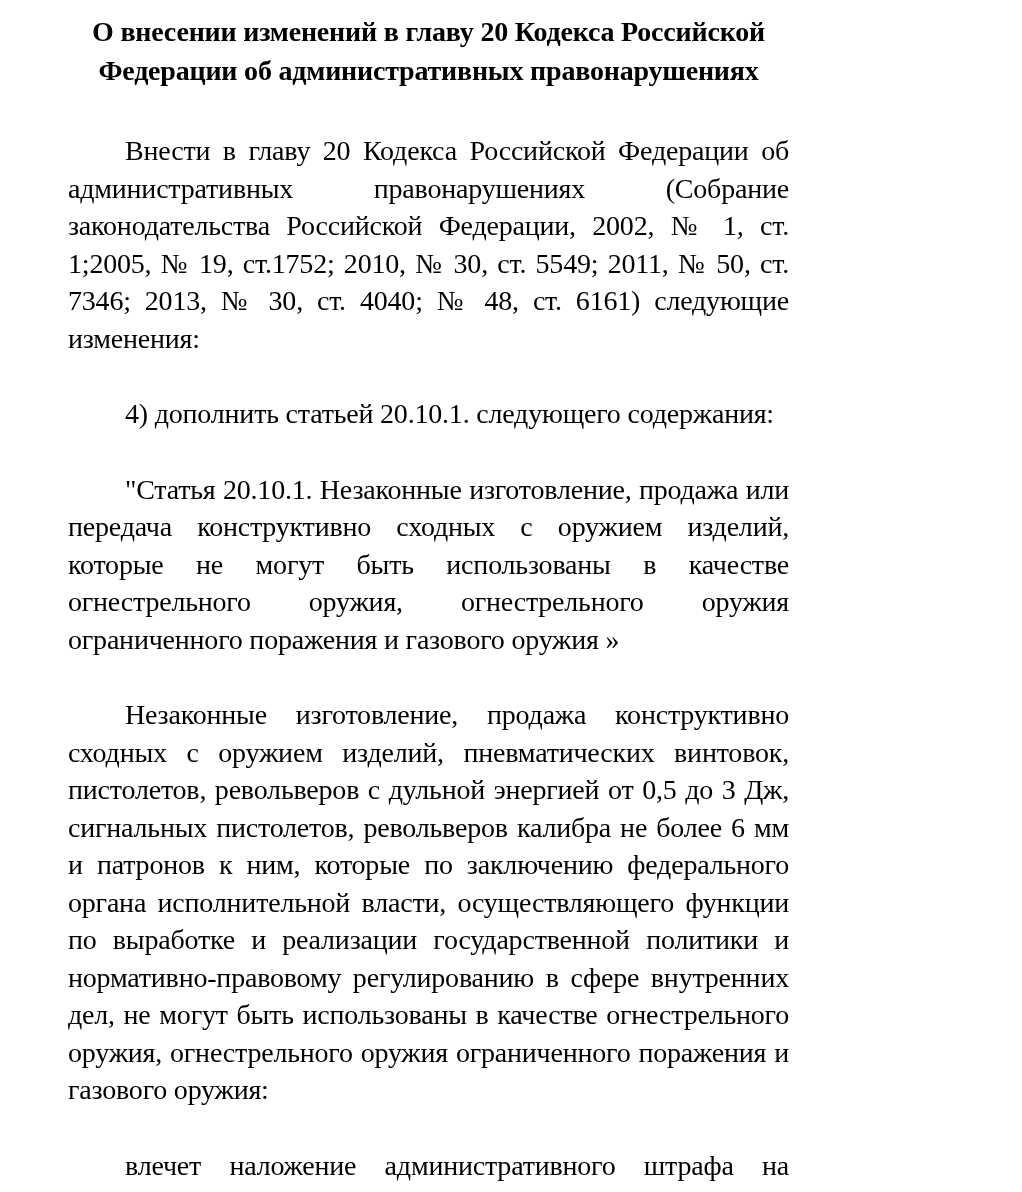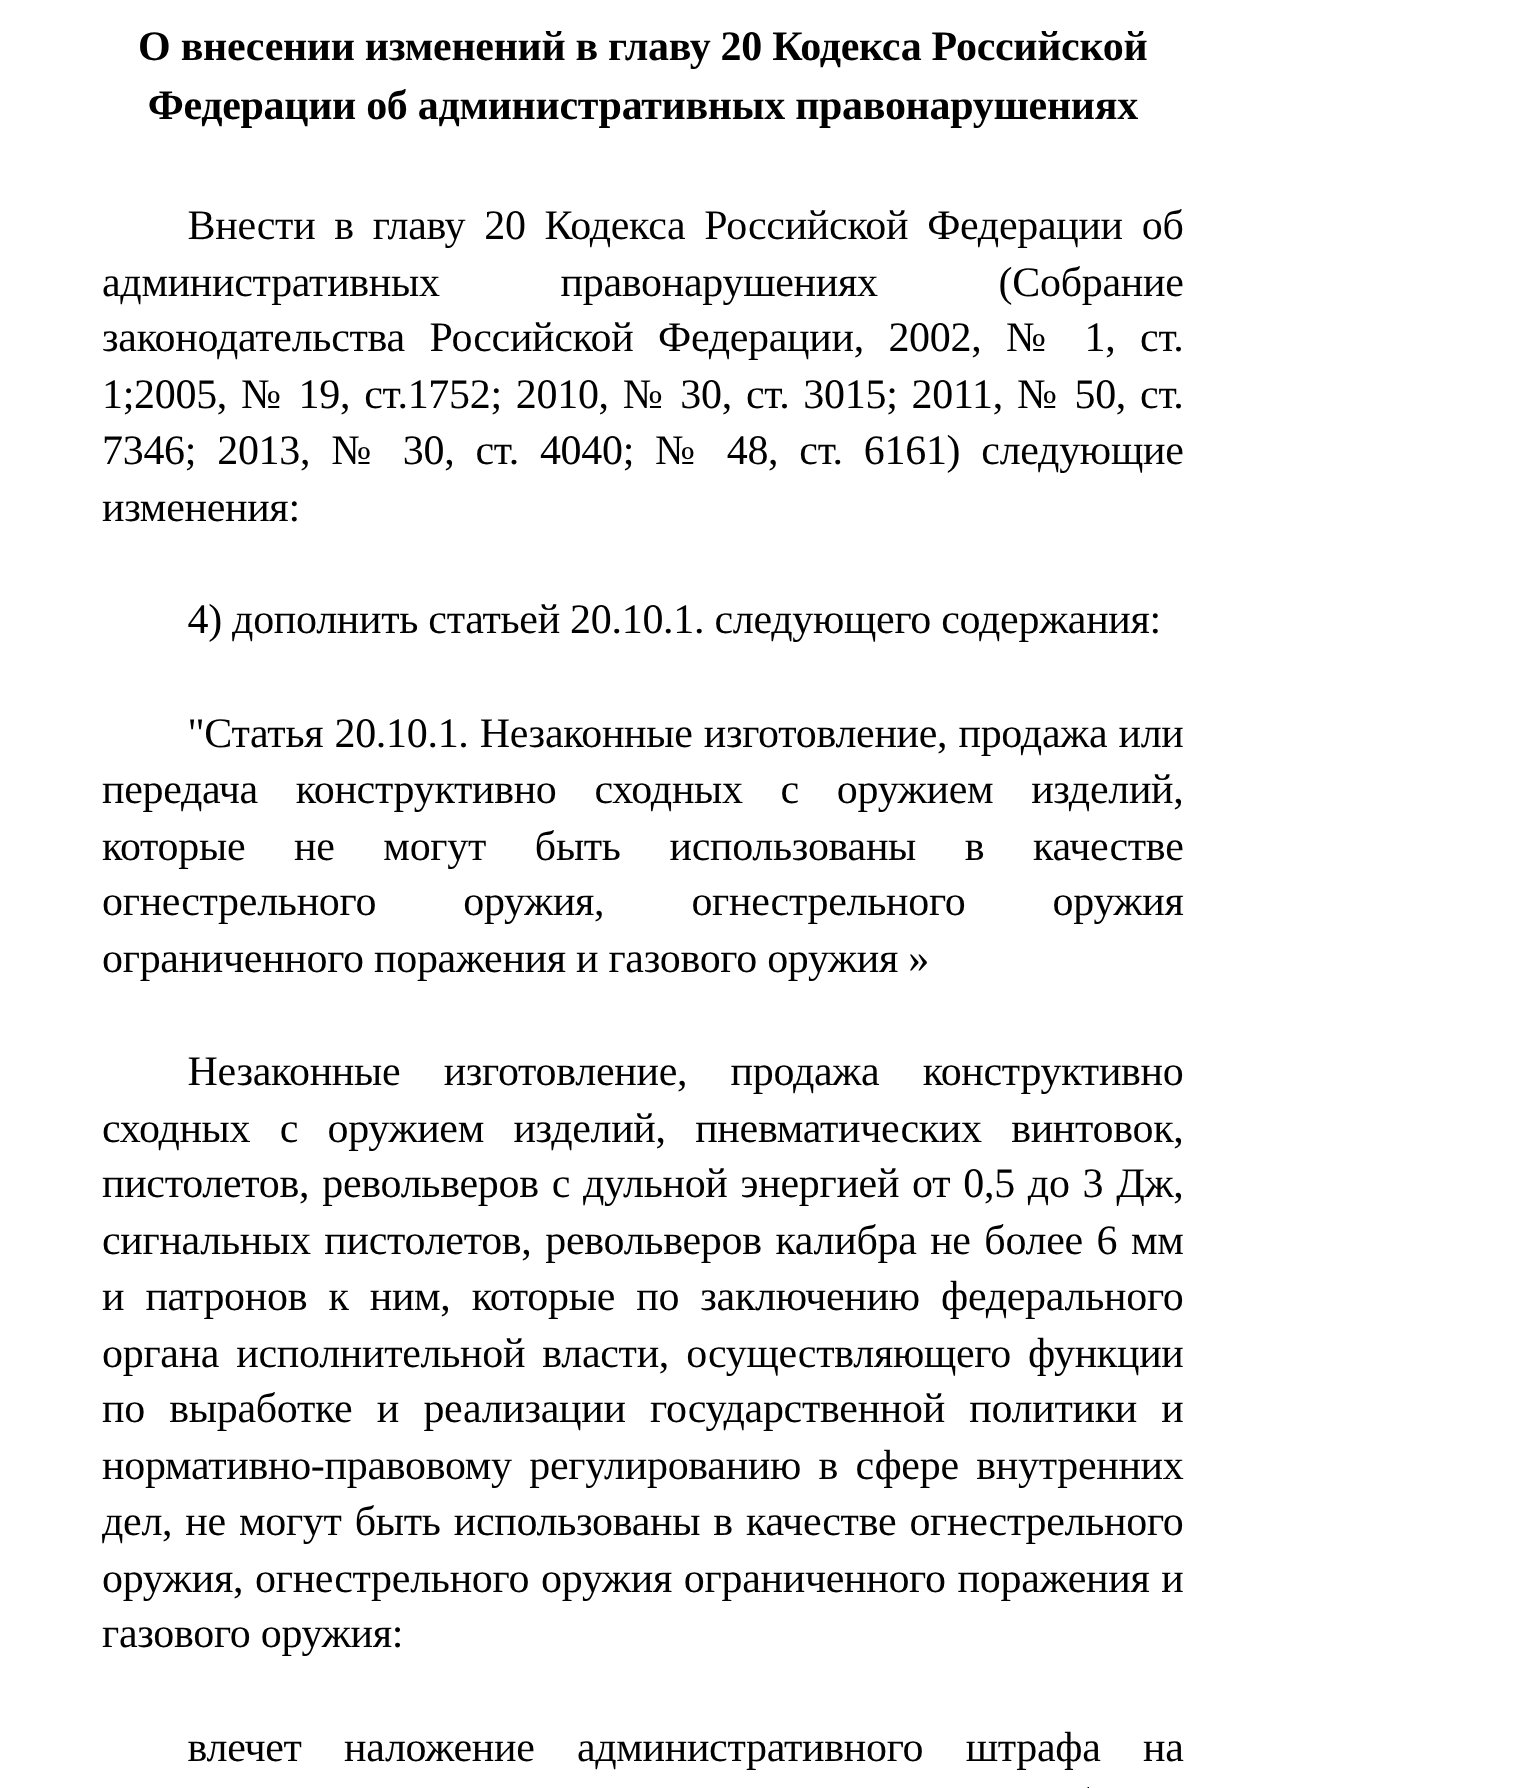--- a/index.html
+++ b/index.html
@@ -36,21 +36,21 @@
     letter-spacing: -0.2px;
     margin: 0 0 38px 0;
   }
 </style>
 </head>
 <body>
 
 <div class="page">
   <h1 class="doc-title">О внесении изменений в главу 20 Кодекса Российской Федерации об административных правонарушениях</h1>
 
-  <p class="doc-paragraph">Внести в главу 20 Кодекса Российской Федерации об административных правонарушениях (Собрание законодательства Российской Федерации, 2002, № 1, ст. 1;2005, № 19, ст.1752; 2010, № 30, ст. 3015; 2011, № 50, ст. 7346; 2013, № 30, ст. 4040; № 48, ст. 6161) следующие изменения:</p>
+  <p class="doc-paragraph">Внести в главу 20 Кодекса Российской Федерации об административных правонарушениях (Собрание законодательства Российской Федерации, 2002, № 1, ст. 1;2005, № 19, ст.1752; 2010, № 30, ст. 5549; 2011, № 50, ст. 7346; 2013, № 30, ст. 4040; № 48, ст. 6161) следующие изменения:</p>
 
   <p class="doc-paragraph">4) дополнить статьей 20.10.1. следующего содержания:</p>
 
   <p class="doc-paragraph">"Статья 20.10.1. Незаконные изготовление, продажа или передача конструктивно сходных с оружием изделий, которые не могут быть использованы в качестве огнестрельного оружия, огнестрельного оружия ограниченного поражения и газового оружия »</p>
 
   <p class="doc-paragraph">Незаконные изготовление, продажа конструктивно сходных с оружием изделий, пневматических винтовок, пистолетов, револьверов с дульной энергией от 0,5 до 3 Дж, сигнальных пистолетов, револьверов калибра не более 6 мм и патронов к ним, которые по заключению федерального органа исполнительной власти, осуществляющего функции по выработке и реализации государственной политики и нормативно-правовому регулированию в сфере внутренних дел, не могут быть использованы в качестве огнестрельного оружия, огнестрельного оружия ограниченного поражения и газового оружия:</p>
 
   <p class="doc-paragraph">влечет наложение административного штрафа на граждан в размере от одной тысячи до пяти тысяч рублей с конфискацией пневматического оружия или без таковой; на должностных лиц - от десяти тысяч до тридцати тысяч рублей с конфискацией пневматического оружия или без таковой либо их дисквалификацию на срок от шести месяцев до одного года; на юридических лиц - от тридцати тысяч до пятидесяти тысяч рублей с конфискацией пневматического оружия или без таковой либо административное приостановление их деятельности на срок до тридцати суток.</p>
 </div>
 

